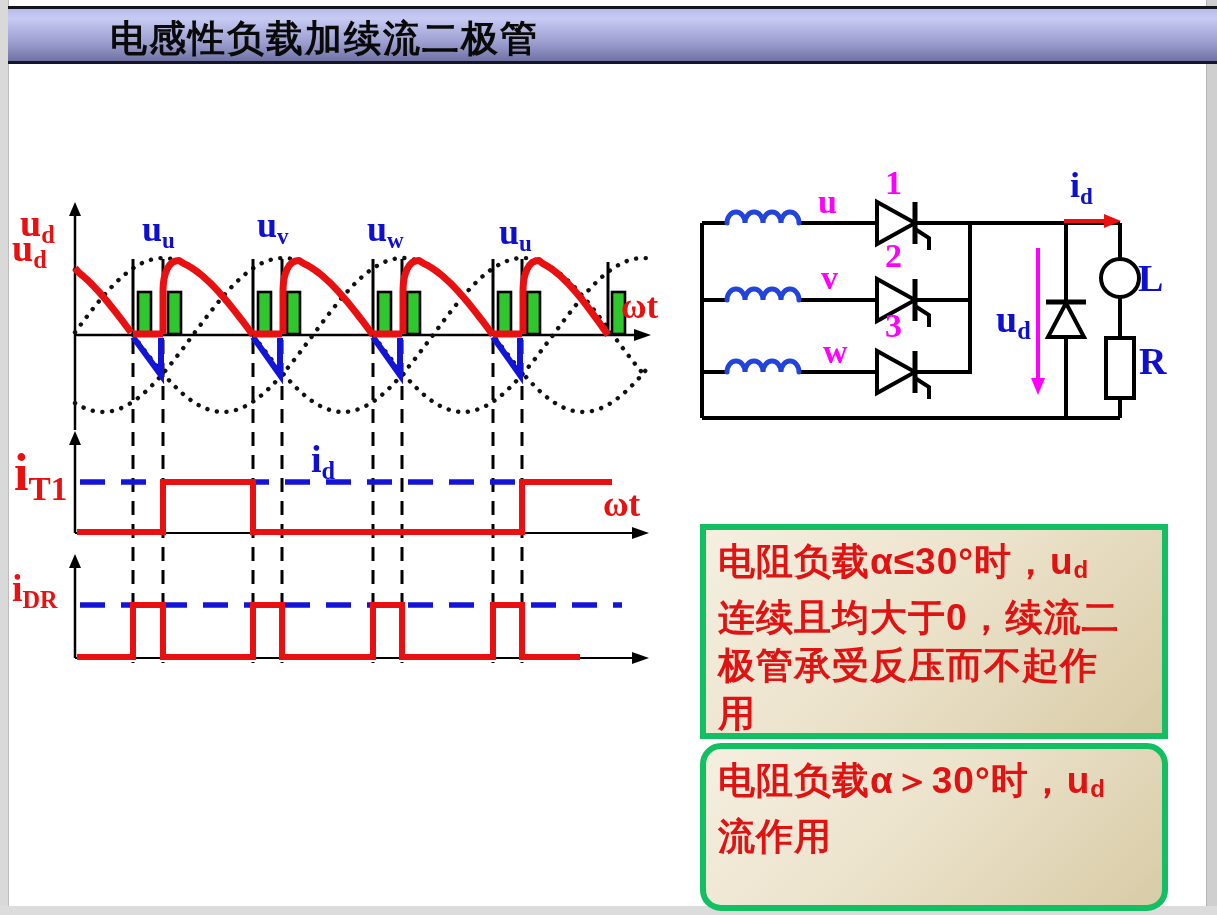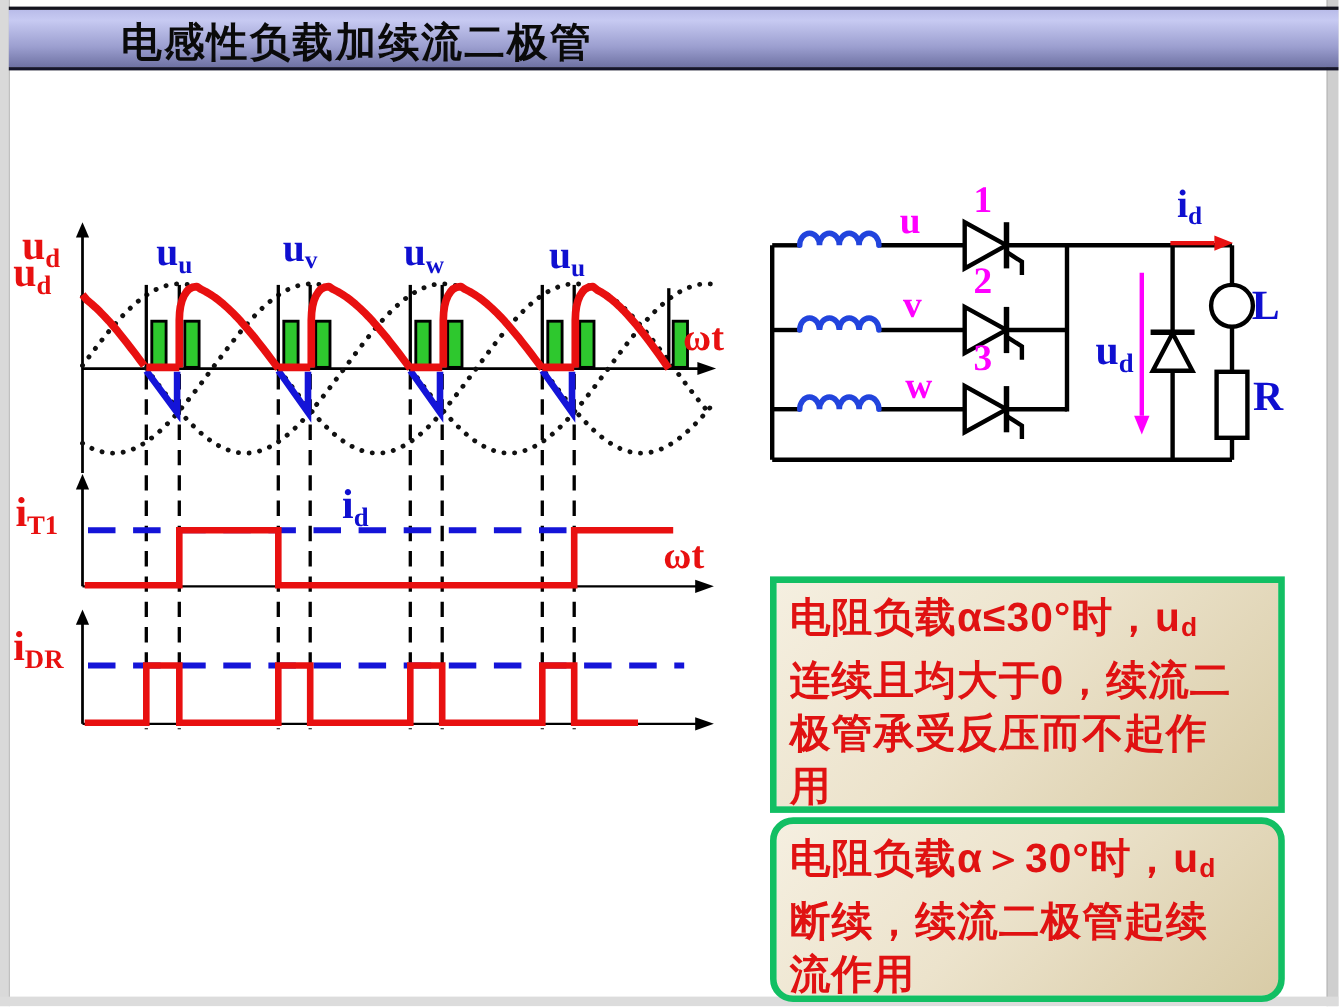--- a/index.html
+++ b/index.html
@@ -131,21 +131,21 @@
   <div class="wl red" style="left:20px;top:204px;font-size:38px;"><span>u</span><sub>d</sub></div>
   <div class="wl red" style="left:12px;top:229px;font-size:38px;"><span>u</span><sub>d</sub></div>
 
   <div class="wl blue" style="left:142px;top:211px;font-size:36px;"><span>u</span><sub>u</sub></div>
   <div class="wl blue" style="left:257px;top:207px;font-size:36px;"><span>u</span><sub>v</sub></div>
   <div class="wl blue" style="left:367px;top:211px;font-size:36px;text-align:center;"><span>u</span><sub>w</sub></div>
   <div class="wl blue" style="left:499px;top:214px;font-size:36px;"><span>u</span><sub>u</sub></div>
 
   <div class="wl red" style="left:621px;top:289px;font-size:35px;"><span>ωt</span></div>
 
-  <div class="wl red" style="left:14px;top:447px;font-size:38px;"><span>i</span><sub>T1</sub></div>
+  <div class="wl red" style="left:14px;top:447px;font-size:52px;"><span>i</span><sub>T1</sub></div>
   <div class="wl blue" style="left:311px;top:440px;font-size:38px;"><span>i</span><sub>d</sub></div>
   <div class="wl red" style="left:603px;top:487px;font-size:35px;"><span>ωt</span></div>
 
   <div class="wl red" style="left:12px;top:569px;font-size:38px;"><span>i</span><sub>DR</sub></div>
 
   <div class="wl mag" style="left:818px;top:185px;font-size:34px;"><span>u</span></div>
   <div class="wl mag" style="left:821px;top:261px;font-size:34px;"><span>v</span></div>
   <div class="wl mag" style="left:823px;top:335px;font-size:34px;"><span>w</span></div>
   <div class="wl mag" style="left:885px;top:166px;font-size:34px;"><span>1</span></div>
   <div class="wl mag" style="left:885px;top:239px;font-size:34px;"><span>2</span></div>
@@ -156,17 +156,16 @@
   <div class="wl blue" style="left:1139px;top:342px;font-size:38px;"><span>R</span></div>
 
   <div class="ibox" style="top:492px;height:215px;">
     <div class="ln"><span>电阻负载α≤30°时，u</span><span class="sb">d</span></div>
     <div class="ln"><span>连续且均大于0，续流二</span></div>
     <div class="ln"><span>极管承受反压而不起作</span></div>
     <div class="ln"><span>用</span></div>
   </div>
   <div class="ibox" style="top:711px;height:168px;border-radius:21px;">
     <div class="ln"><span>电阻负载α＞30°时，u</span><span class="sb">d</span></div>
-    <div class="ln"><span>断续，续流二极管起续</span></div>
     <div class="ln"><span>流作用</span></div>
   </div>
 
 </div>
 
 </body></html>

